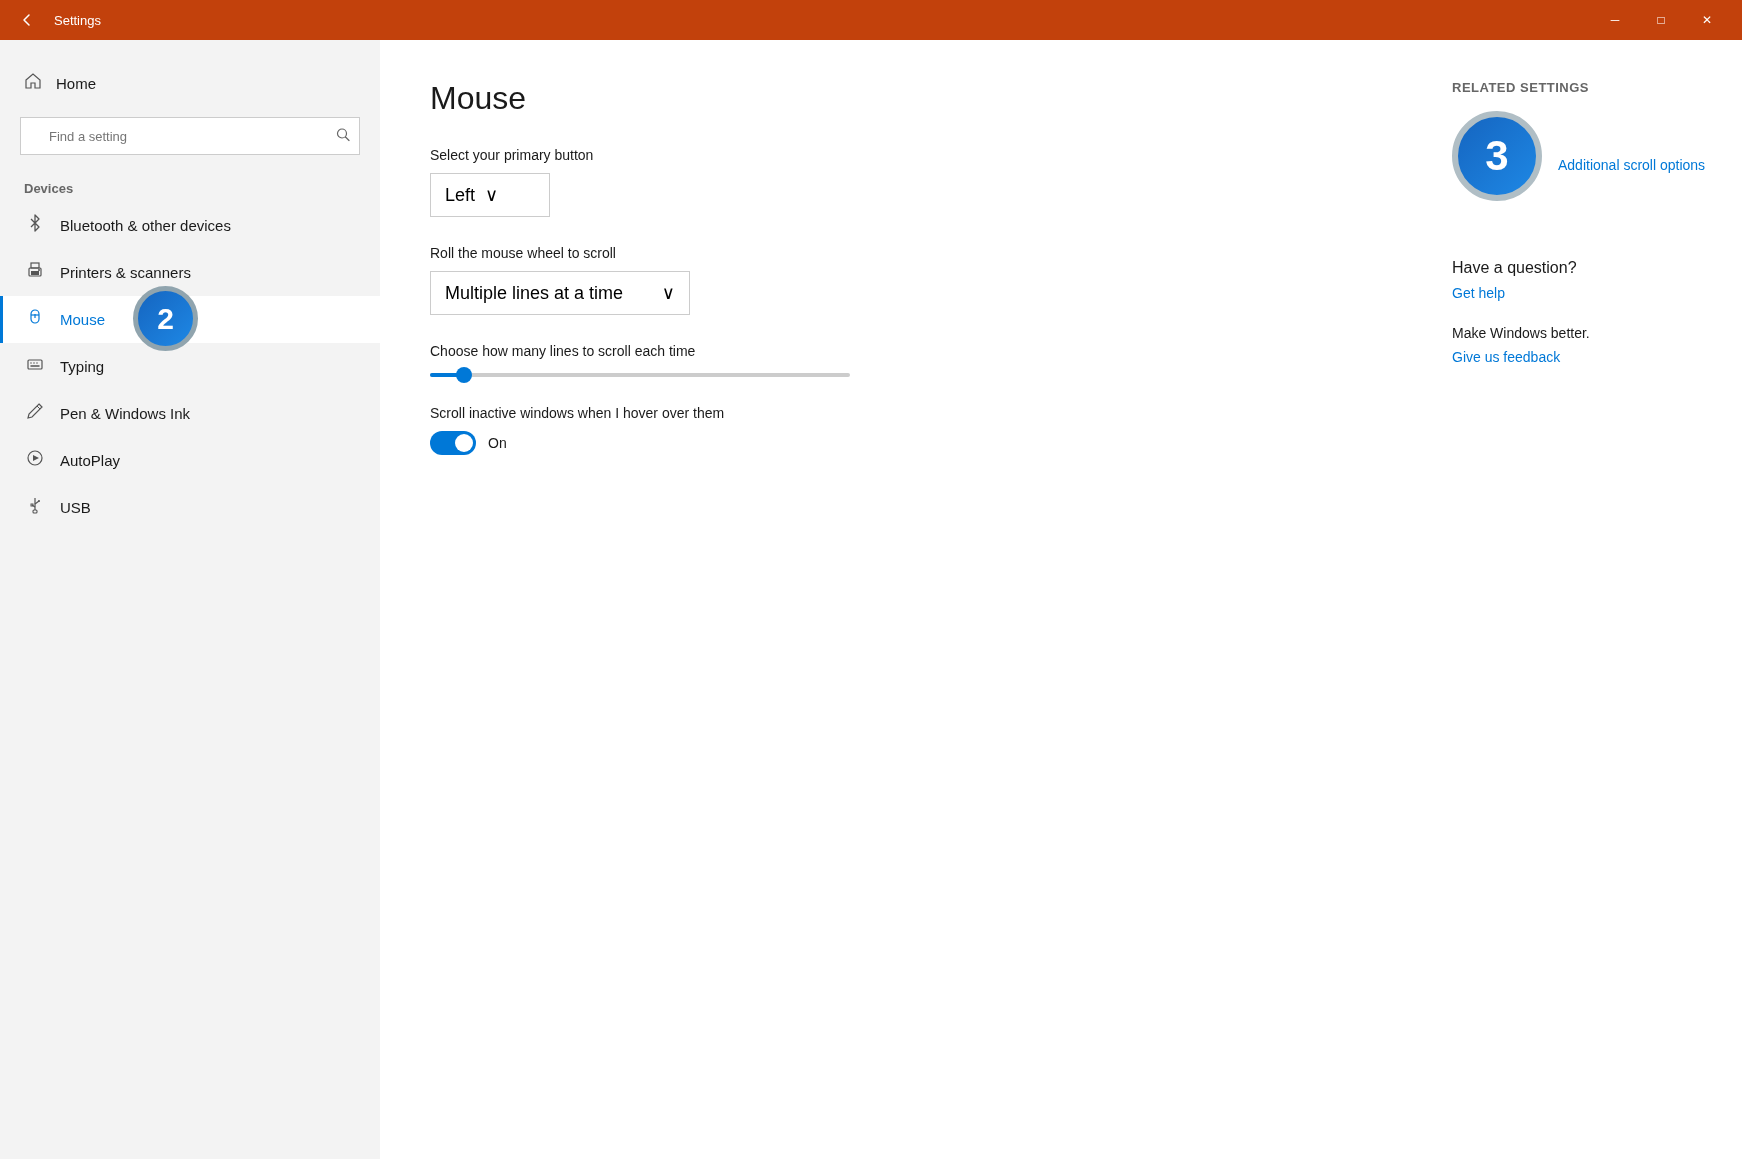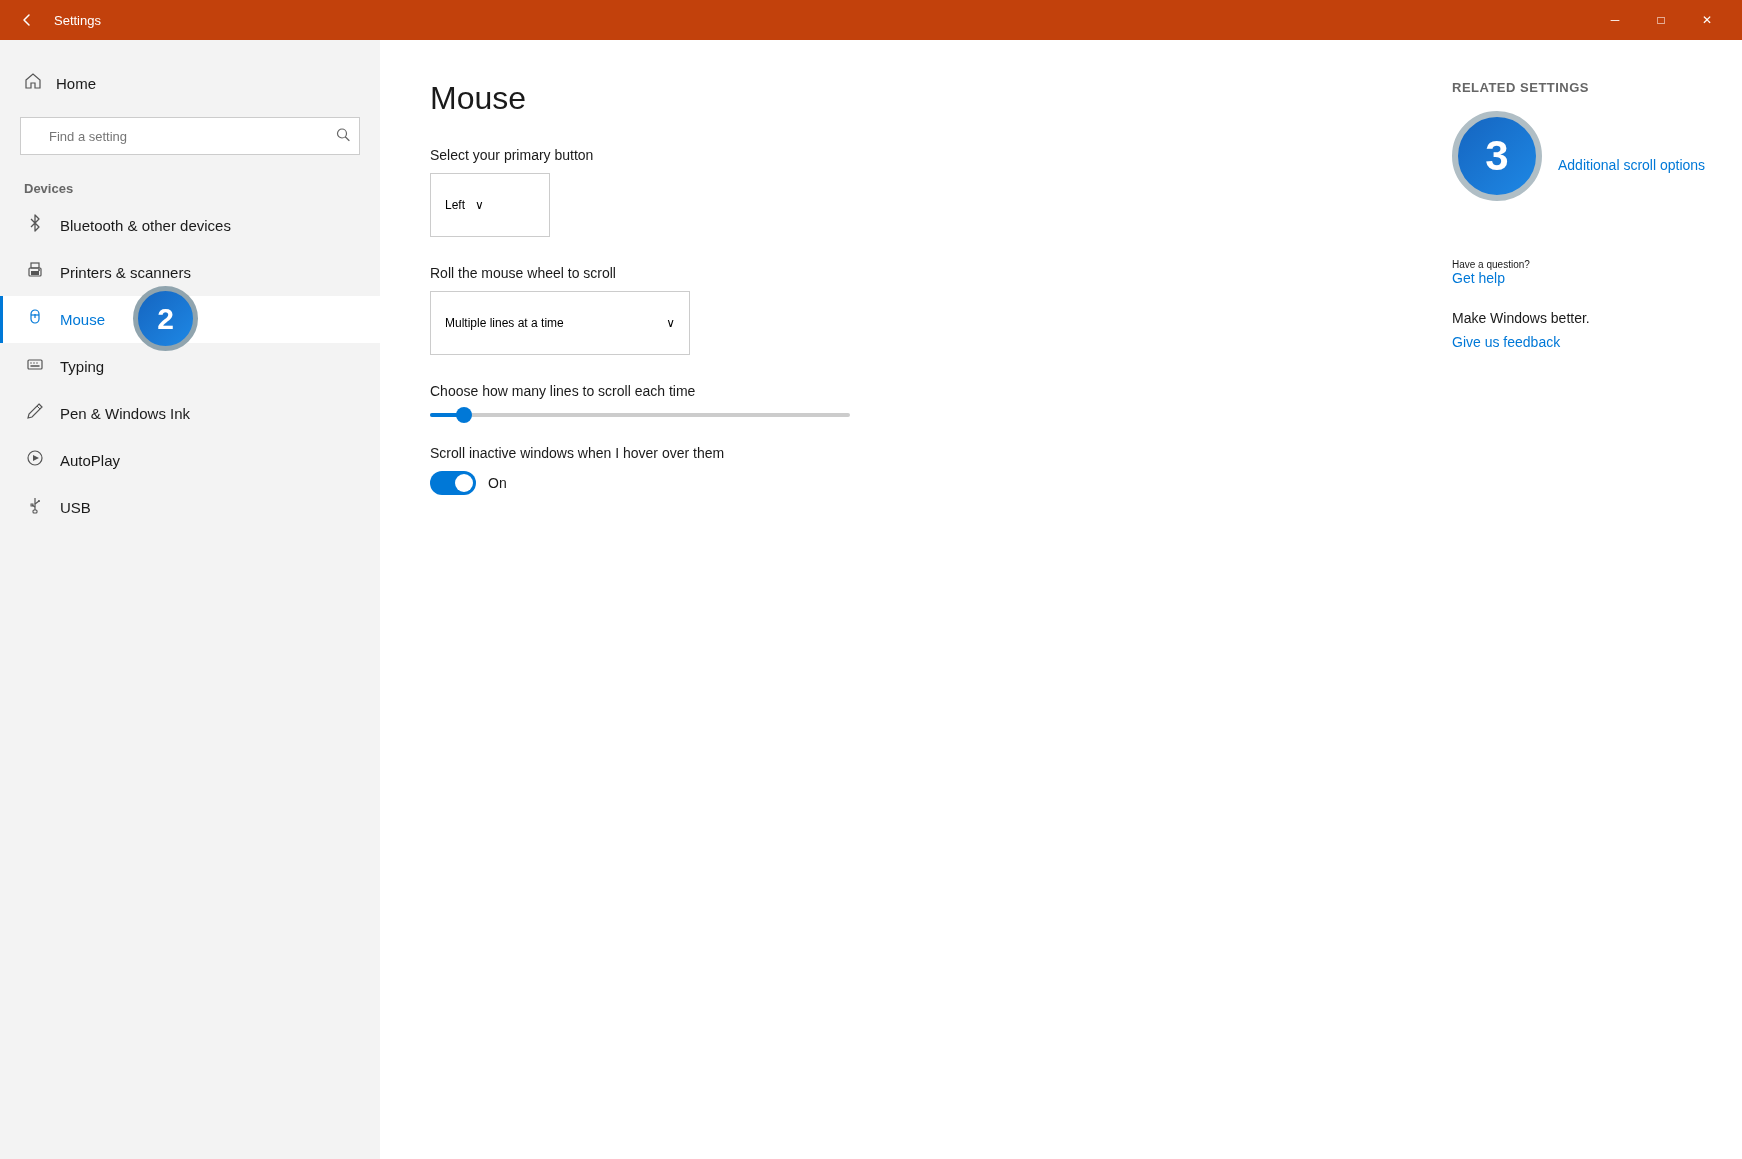--- a/index.html
+++ b/index.html
@@ -148,23 +148,23 @@
       color: #1a1a1a;
       margin-bottom: 10px;
     }
 
     
     .dropdown {
       display: inline-flex;
       align-items: center;
       gap: 10px;
       border: 1px solid #ccc;
-      padding: 24px 14px;
-      background: white;
-      font-size: 12px;
+      padding: 10px 14px;
+      background: white;
+      font-size: 18px;
       cursor: pointer;
       min-width: 120px;
     }
 
     .dropdown-wide {
       min-width: 260px;
     }
 
     
     .slider-container {
@@ -263,22 +263,23 @@
     .related-link {
       color: #0078d7;
       font-size: 14px;
       cursor: pointer;
       text-decoration: none;
       display: block;
       margin-bottom: 24px;
     }
 
     .question-header {
-      font-size: 10px;
-      color: #1a1a1a;
+      font-size: 16px;
+      color: #1a1a1a;
+      margin-bottom: 8px;
       font-weight: 400;
     }
 
     .make-better-header {
       font-size: 14px;
       color: #1a1a1a;
       margin-bottom: 8px;
       font-weight: 400;
     }
   </style>

